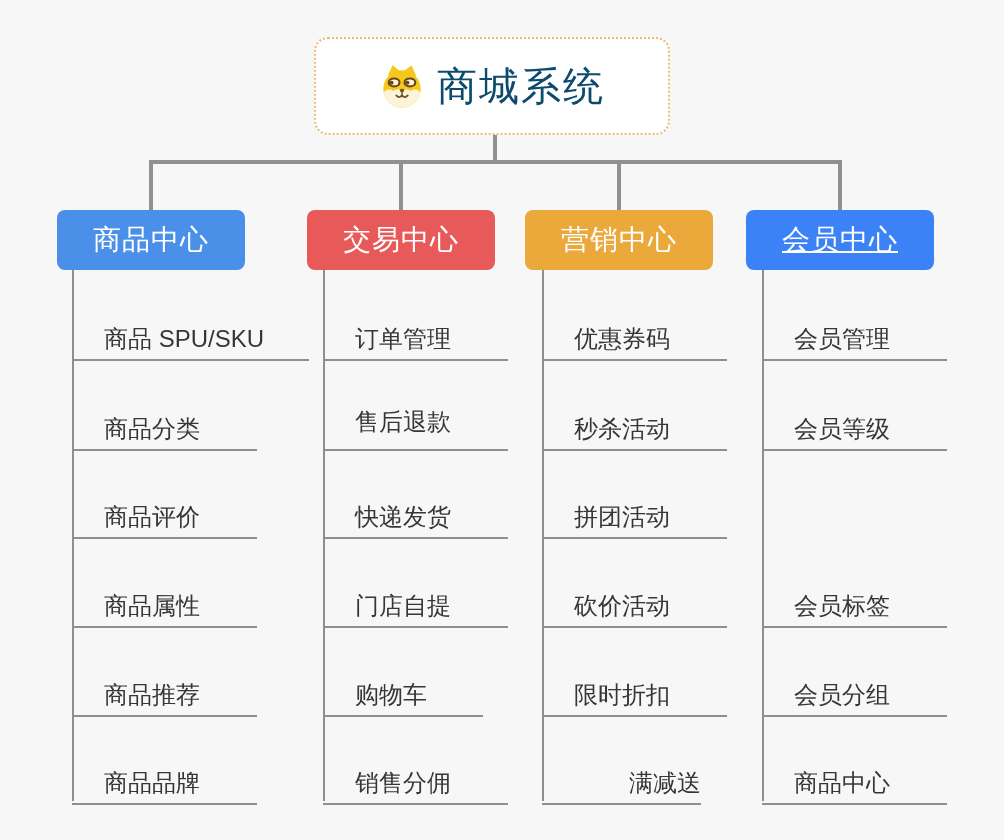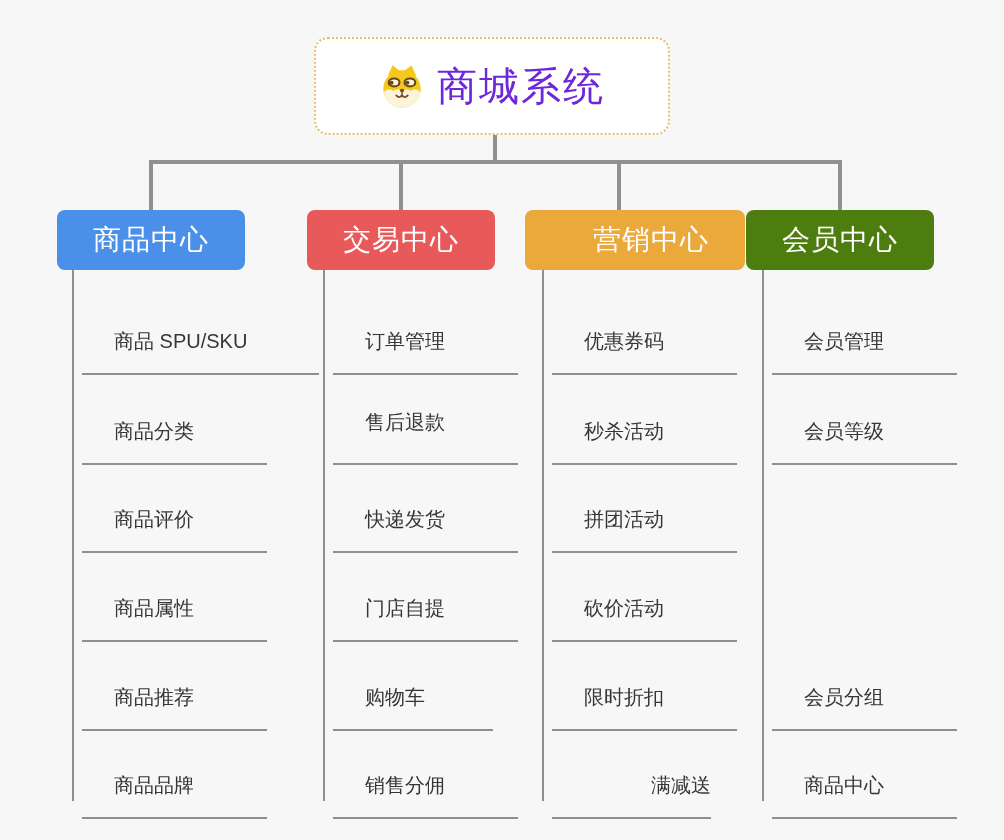--- a/index.html
+++ b/index.html
@@ -19,21 +19,21 @@
     width:356px; height:98px;
     background:#ffffff;
     border:2px dotted #edba6e;
     border-radius:14px;
     box-sizing:border-box;
     display:flex; align-items:center; justify-content:center;
     cursor:pointer;
   }
   .root-title{
     font-size:40px;
-    color:#6d28d9;
+    color:#0c4a6e;
     letter-spacing:2px;
     margin-left:12px;
     white-space:nowrap;
   }
   
   .line{ position:absolute; background:#909090; }
   .subline{ position:absolute; background:#8f8f8f; width:2px; }
   
   .branch-box{
     position:absolute; top:210px;
@@ -46,26 +46,25 @@
     cursor:pointer;
     white-space:nowrap;
   }
   
   .leaf{
     position:absolute;
     height:46px;
     box-sizing:content-box;
     border-bottom:2px solid #8f8f8f;
     display:flex; align-items:flex-end;
-    padding-left:32px; padding-bottom:18px;
-    font-size:20px;
+    padding-left:32px; padding-bottom:4px;
+    font-size:24px;
     color:#363636;
     cursor:pointer;
     white-space:nowrap;
-    margin-left:10px;
   }
 </style>
 </head>
 <body>
 
 <div class="canvas">
 
   <div class="line" style="left:493px; top:135px; width:4px; height:29px;"></div>
   <div class="line" style="left:149px; top:160px; width:693px; height:4px;"></div>
   <div class="line" style="left:149px; top:160px; width:4px; height:50px;"></div>
@@ -98,24 +97,24 @@
     </svg>
     <span class="root-title">商城系统</span>
   </div>
 
   <div class="branch-box" style="left: 57px; background-color: rgb(74, 143, 232);">
     <span>商品中心</span>
   </div>
   <div class="branch-box" style="left: 307px; background-color: rgb(232, 90, 90);">
     <span>交易中心</span>
   </div>
-  <div class="branch-box" style="left: 525px; background-color: rgb(235, 169, 60); padding-left: 32px;">
+  <div class="branch-box" style="left: 525px; background-color: rgb(235, 169, 60);">
     <span>营销中心</span>
   </div>
-  <div class="branch-box" style="left: 746px; background-color: #4d7c0f;">
+  <div class="branch-box" style="left: 746px; background-color: #3b82f6; text-decoration: underline;">
     <span>会员中心</span>
   </div>
 
   <div class="subline" style="left:72px; top:270px; height:531px;"></div>
   <div class="subline" style="left:323px; top:270px; height:531px;"></div>
   <div class="subline" style="left:542px; top:270px; height:531px;"></div>
   <div class="subline" style="left:762px; top:270px; height:531px;"></div>
 
   <div class="leaf" style="left:72px; top:309px; width:205px;">
       <span>商品 SPU/SKU</span>
@@ -173,20 +172,23 @@
   <div class="leaf" style="left:542px; top:753px; width:127px;justify-content:flex-end;">
       <span>满减送</span>
     </div>
 
   <div class="leaf" style="left:762px; top:309px; width:153px;">
       <span>会员管理</span>
     </div>
   <div class="leaf" style="left:762px; top:399px; width:153px;">
       <span>会员等级</span>
     </div>
+  <div class="leaf" style="left:762px; top:576px; width:153px;">
+      <span>会员标签</span>
+    </div>
   <div class="leaf" style="left:762px; top:665px; width:153px;">
       <span>会员分组</span>
     </div>
   <div class="leaf" style="left:762px; top:753px; width:153px;">
       <span>商品中心</span>
     </div>
 
 </div>
 
 </body></html>

